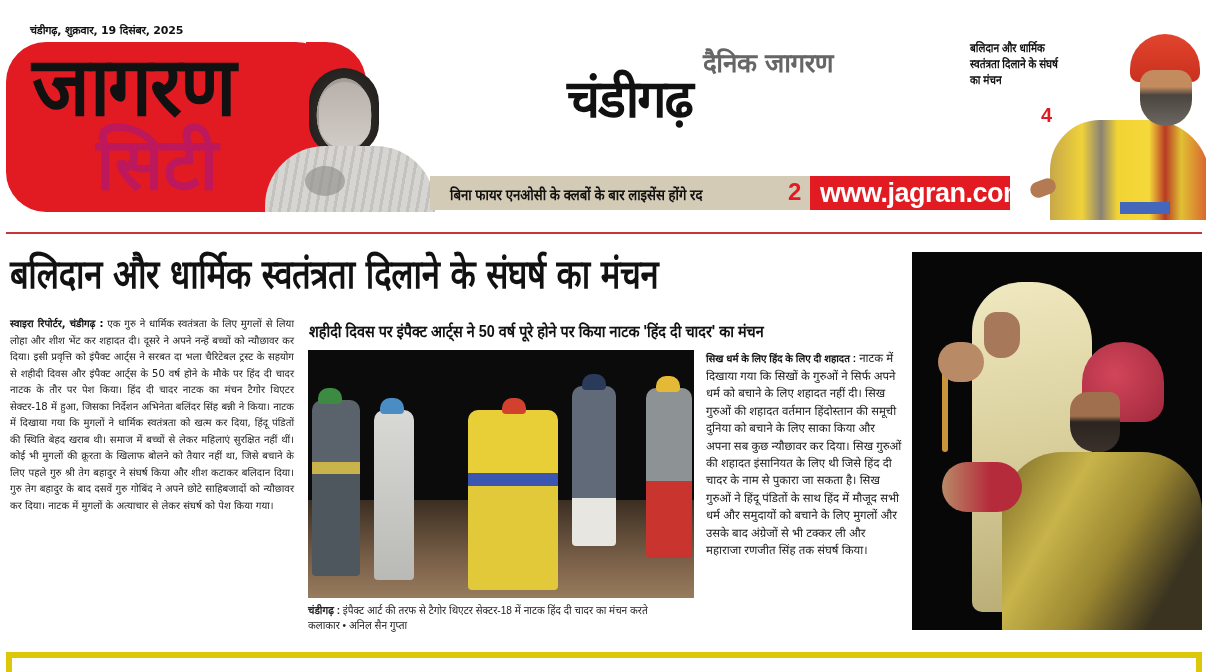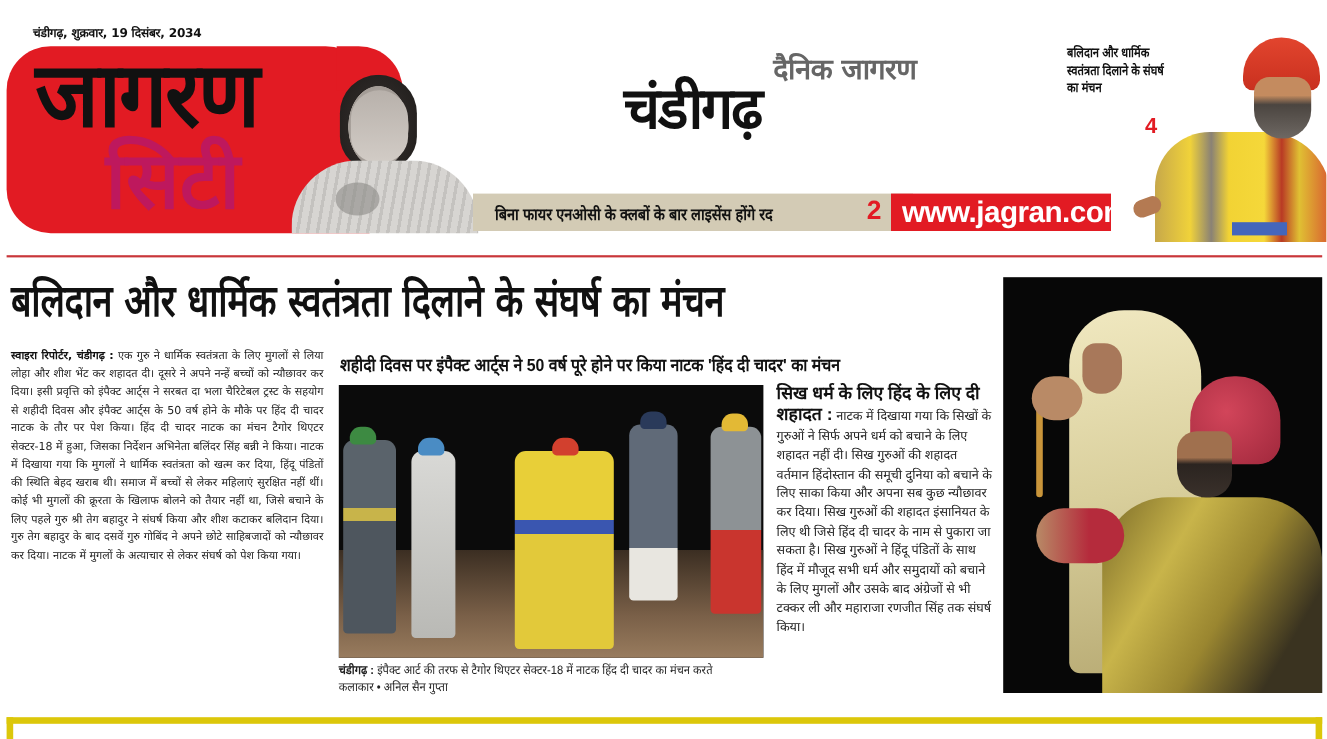--- a/index.html
+++ b/index.html
@@ -49,38 +49,38 @@
 
   .photo-main { position: absolute; left: 308px; top: 350px; width: 386px; height: 248px; background: #0b0b0b; overflow: hidden; }
   .photo-main .floor { position: absolute; left: 0; top: 150px; width: 100%; height: 100px; background: linear-gradient(180deg, #3b2e22, #7a6048 60%, #9a7d5f); }
   .fig { position: absolute; border-radius: 10px 10px 4px 4px; }
   .fig .t { position: absolute; top: -12px; left: 6px; width: 24px; height: 16px; border-radius: 10px 10px 4px 4px; }
 
   .caption { position: absolute; left: 308px; top: 603px; width: 392px; font-family: "Liberation Sans", sans-serif; font-size: 11px; line-height: 15px; color: #222; transform: scaleX(0.92); transform-origin: left top; }
   .caption .place { font-weight: bold; }
 
   .col-right { position: absolute; left: 706px; top: 350px; width: 196px; font-family: "Liberation Sans", sans-serif; font-size: 11.5px; line-height: 17.4px; color: #222; }
-  .col-right .sub { font-weight: bold; font-size: 16px; line-height: 18px; color: #111; }
+  .col-right .sub { font-weight: bold; font-size: 10px; line-height: 18px; color: #111; }
 
   .photo-side { position: absolute; left: 912px; top: 252px; width: 290px; height: 378px; background: #070707; overflow: hidden; }
   .photo-side .woman-veil { position: absolute; left: 60px; top: 30px; width: 120px; height: 330px; border-radius: 50px 60px 10px 10px; background: linear-gradient(170deg, #f0e8c0, #d9cf9c 50%, #b8ab74); }
   .photo-side .woman-face { position: absolute; left: 72px; top: 60px; width: 36px; height: 46px; border-radius: 12px 16px 18px 16px; background: #a8785a; }
   .photo-side .hands { position: absolute; left: 26px; top: 90px; width: 46px; height: 40px; border-radius: 20px; background: #b98a66; }
   .photo-side .beads { position: absolute; left: 30px; top: 100px; width: 6px; height: 100px; background: #c9953a; border-radius: 3px; }
   .photo-side .man-turban { position: absolute; left: 170px; top: 90px; width: 82px; height: 80px; border-radius: 40px 40px 20px 10px; background: radial-gradient(circle at 40% 40%, #d2455a, #a0283c); }
   .photo-side .man-face { position: absolute; left: 158px; top: 140px; width: 50px; height: 60px; border-radius: 18px 10px 20px 26px; background: linear-gradient(180deg, #a0704e 0 40%, #2b2420 50%, #3a312b 100%); }
   .photo-side .man-robe { position: absolute; left: 90px; top: 200px; width: 200px; height: 190px; border-radius: 60px 60px 0 0; background: linear-gradient(120deg, #7a6a28, #c8b44a 30%, #9a8630 55%, #3a3320 80%); }
   .photo-side .man-hands { position: absolute; left: 30px; top: 210px; width: 80px; height: 50px; border-radius: 25px; background: linear-gradient(90deg, #b88a66, #b52b3c 60%); }
 
   .yellow-box { position: absolute; left: 6px; top: 652px; width: 1196px; height: 24px; border: 6px solid #dcc70a; border-bottom: none; background: #fff; }
 </style>
 </head>
 <body>
 
-<div class="dateline">चंडीगढ़, शुक्रवार, 19 दिसंबर, 2034</div>
+<div class="dateline">चंडीगढ़, शुक्रवार, 19 दिसंबर, 2025</div>
 
 <div class="logo-box"></div>
 <div class="logo-jagran">जागरण</div>
 <div class="logo-city">सिटी</div>
 
 <div class="columnist">
   <div class="head"></div>
   <div class="face"></div>
   <div class="body"></div>
 </div>

